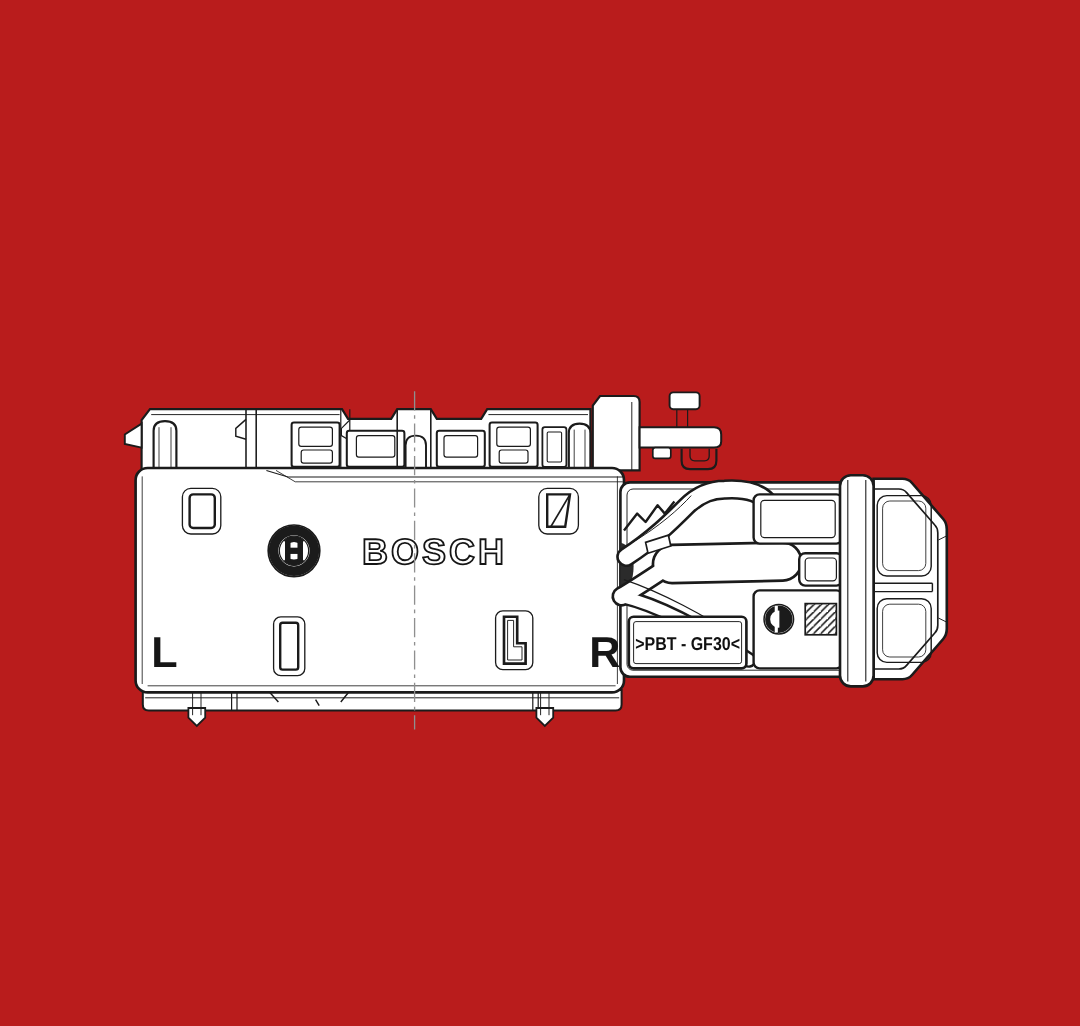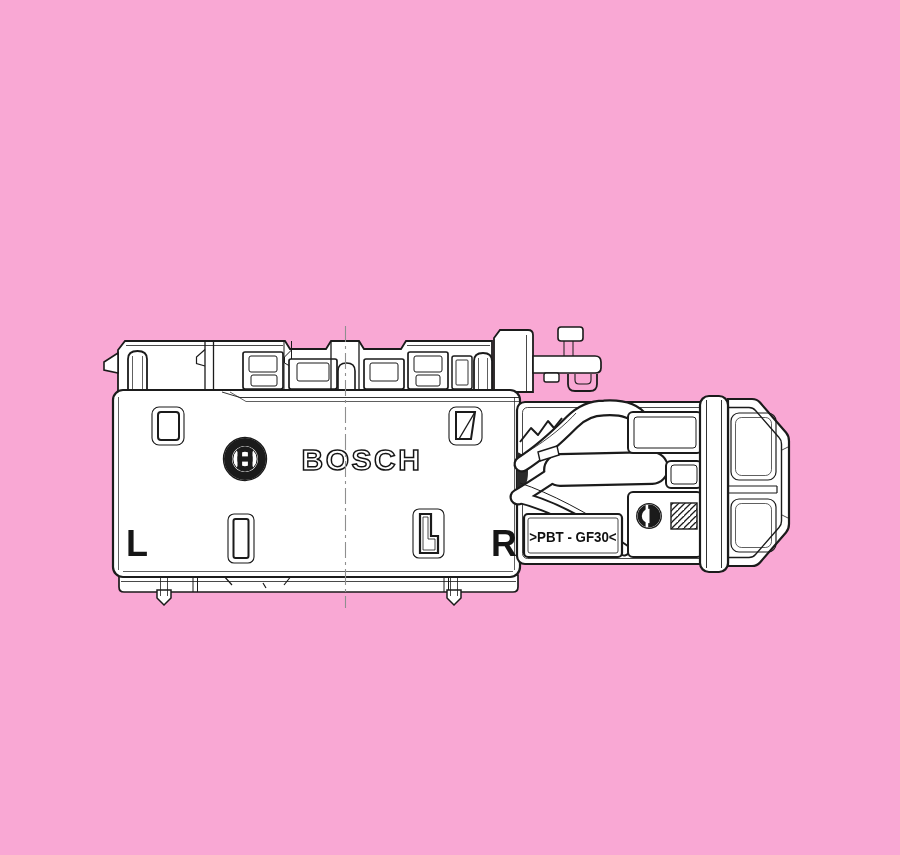--- a/index.html
+++ b/index.html
@@ -1,16 +1,16 @@
 <!DOCTYPE html>
 <html><head>
 <meta charset="utf-8">
 <style>
   html,body{margin:0;padding:0;background:#ffffff;}
-  .canvas{position:relative;width:900px;height:855px;background:#f9a8d4;overflow:hidden;
+  .canvas{position:relative;width:900px;height:855px;background:#b91c1c;overflow:hidden;
           font-family:"Liberation Sans",sans-serif;}
   svg{position:absolute;left:0;top:0;}
   .brand{font-family:"Liberation Sans",sans-serif;font-weight:bold;}
 </style>
 </head>
 <body>
 
 <div class="canvas">
 <svg width="900" height="855" viewBox="0 0 900 855">
   <defs>

